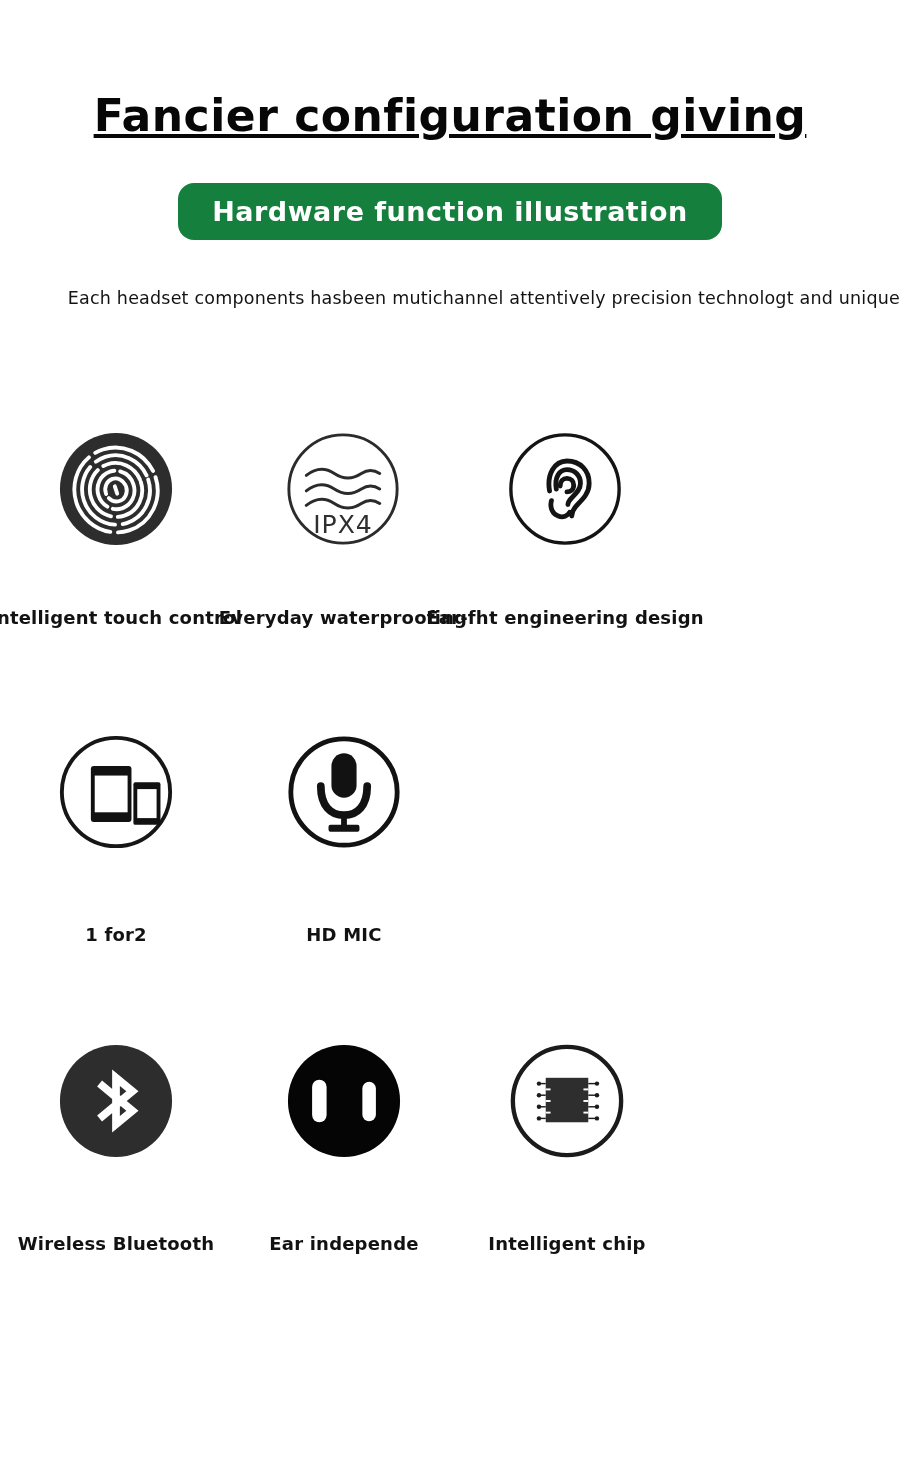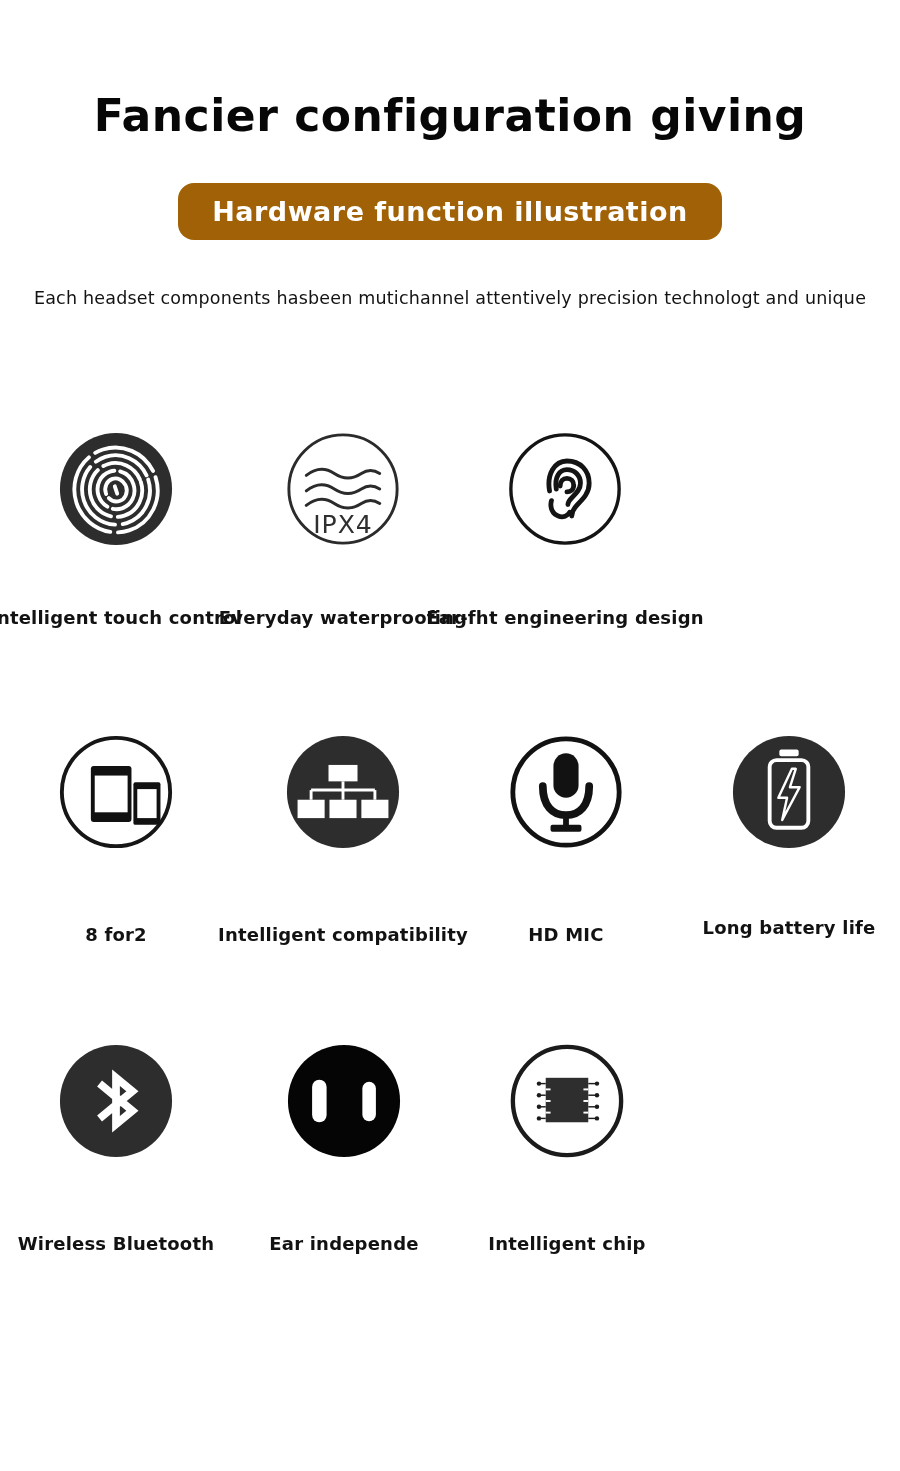--- a/index.html
+++ b/index.html
@@ -13,38 +13,39 @@
   .page { width:900px; height:1471px; background:#fff; }
 
   .title {
     margin-top:78px;
     text-align:center;
     font-size:44px;
     font-weight:700;
     letter-spacing:.5px;
     line-height:75px;
     color:#070707;
+    text-decoration:underline;
   }
   .title span { display:block; }
 
   .badge-wrap { text-align:center; margin-top:30px; }
   .badge {
     display:inline-block;
-    background:#a16207;
+    background:#15803d;
     color:#fff;
     font-size:27px;
     font-weight:700;
     letter-spacing:.5px;
     padding:13px 34px;
     border-radius:16px;
   }
 
   .desc {
     margin-top:36px;
-    text-align:center;
+    text-align:right;
     font-size:17.5px;
     line-height:45px;
     letter-spacing:.2px;
     color:#131313;
   }
   .desc span { display:block; }
 
   .features { margin-top:106px; }
   .feature-row { display:flex; width:900px; }
   .cell { display:flex; flex-direction:column; align-items:center; }
@@ -145,67 +146,37 @@
       <div class="cell c1">
         <div class="icon-box">
           <svg viewBox="0 0 120 120">
             <circle cx="60" cy="60" r="56" fill="none" stroke="#161616" stroke-width="4"></circle>
             <rect x="34" y="33" width="42" height="58" rx="3" fill="#111"></rect>
             <rect x="38" y="43" width="34" height="38" fill="#fff"></rect>
             <rect x="78" y="50" width="28" height="44" rx="2" fill="#111"></rect>
             <rect x="82" y="57" width="20" height="30" fill="#fff"></rect>
           </svg>
         </div>
-        <div class="label">8 for2</div>
-      </div>
-
-      <div class="cell c2">
-        <div class="icon-box">
-          <svg viewBox="0 0 120 120">
-            <circle cx="60" cy="60" r="58" fill="#2d2d2d"></circle>
-            <rect x="45" y="32" width="30" height="17" fill="#fff"></rect>
-            <g stroke="#fff" stroke-width="3" fill="none">
-              <path d="M60 49 V58"></path>
-              <path d="M27 58 H93"></path>
-              <path d="M27 58 V68"></path>
-              <path d="M60 58 V68"></path>
-              <path d="M93 58 V68"></path>
-            </g>
-            <rect x="13" y="68" width="28" height="19" fill="#fff"></rect>
-            <rect x="46" y="68" width="28" height="19" fill="#fff"></rect>
-            <rect x="79" y="68" width="28" height="19" fill="#fff"></rect>
-          </svg>
-        </div>
-        <div class="label">Intelligent compatibility</div>
-      </div>
+        <div class="label">1 for2</div>
+      </div>
+
 
       <div class="cell c3">
         <div class="icon-box">
           <svg viewBox="0 0 120 120">
             <circle cx="60" cy="60" r="55" fill="none" stroke="#121212" stroke-width="5"></circle>
             <rect x="47" y="20" width="26" height="46" rx="13" fill="#121212"></rect>
             <path d="M36 54 C36 74 46 84 60 84 C74 84 84 74 84 54" fill="none" stroke="#121212" stroke-width="8" stroke-linecap="round"></path>
             <rect x="57" y="84" width="6" height="12" fill="#121212"></rect>
             <rect x="44" y="94" width="32" height="7" rx="2" fill="#121212"></rect>
           </svg>
         </div>
         <div class="label">HD MIC</div>
       </div>
 
-      <div class="cell c4">
-        <div class="icon-box">
-          <svg viewBox="0 0 120 120">
-            <circle cx="60" cy="60" r="58" fill="#2d2d2d"></circle>
-            <rect x="50" y="16" width="20" height="7" rx="2" fill="#fff"></rect>
-            <rect x="40" y="27" width="40" height="70" rx="7" fill="none" stroke="#fff" stroke-width="4"></rect>
-            <path d="M63 36 L49 66 L58 66 L53 89 L71 55 L61 55 L67 36 Z" fill="none" stroke="#fff" stroke-width="2.5" stroke-linejoin="round"></path>
-          </svg>
-        </div>
-        <div class="label raised">Long battery life</div>
-      </div>
 
     </div>
 
     <div class="feature-row row-3">
 
       <div class="cell c1">
         <div class="icon-box">
           <svg viewBox="0 0 120 120">
             <circle cx="60" cy="60" r="58" fill="#2d2d2d"></circle>
             <path d="M43 42 L77 70 L60 84 L60 36 L77 50 L43 78" fill="none" stroke="#fff" stroke-width="8" stroke-linejoin="miter"></path>

